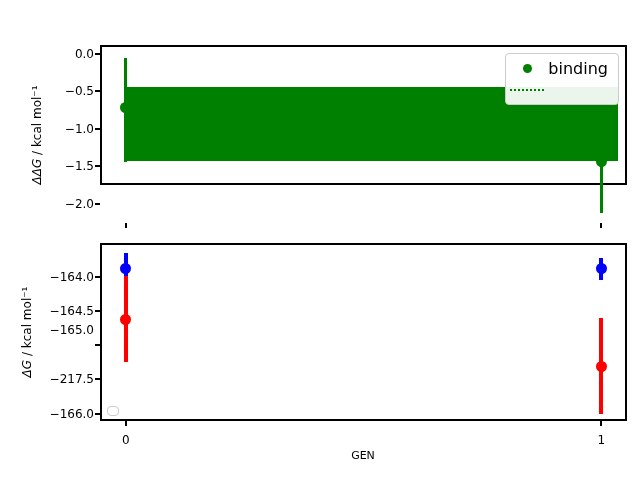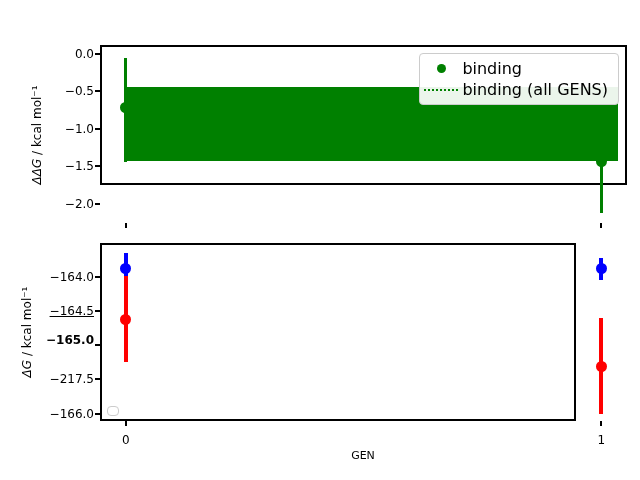--- a/index.html
+++ b/index.html
@@ -63,39 +63,38 @@
         <div class="lrow">
           <div class="lmark">
             <div class="ldot" style="background: rgb(0, 128, 0);"></div>
           </div>
           <div class="ltext">binding</div>
         </div>
         <div class="lrow">
           <div class="lmark">
             <div class="lline" style="border-top-color: rgb(0, 128, 0);"></div>
           </div>
-          <div class="ltext">binding (all GENS)</div>
         </div>
       </div>
     </div>
-    <div class="axes" style="position: absolute; left: 100px; top: 243px; width: 476px; height: 178px;">
+    <div class="axes" style="position: absolute; left: 100px; top: 243px; width: 527px; height: 178px;">
       <div class="ebar" style="left: 21.7727px; width: 4px; top: 8.18824px; height: 29.3412px; background: rgb(0, 0, 255);"></div>
       <div class="dot" style="left: 18.2727px; top: 17.7px; background: rgb(0, 0, 255);"></div>
       <div class="ebar" style="left: 497.227px; width: 4px; top: 12.9647px; height: 22.5176px; background: rgb(0, 0, 255);"></div>
       <div class="dot" style="left: 493.727px; top: 18.3824px; background: rgb(0, 0, 255);"></div>
       <div class="ebar" style="left: 21.7727px; width: 4px; top: 31.3882px; height: 85.2941px; background: rgb(255, 0, 0);"></div>
       <div class="dot" style="left: 18.2727px; top: 68.8765px; background: rgb(255, 0, 0);"></div>
       <div class="ebar" style="left: 497.227px; width: 4px; top: 73.0118px; height: 96.2118px; background: rgb(255, 0, 0);"></div>
       <div class="dot" style="left: 493.727px; top: 115.959px; background: rgb(255, 0, 0);"></div>
       <div class="ytick" style="top: 31.0706px;"></div>
       <div class="ytl" style="top: 25.0706px;">−164.0</div>
       <div class="ytick" style="top: 65.1882px;"></div>
-      <div class="ytl" style="top: 59.1882px; text-decoration: underline;">−164.5</div>
+      <div class="ytl" style="top: 59.1882px;">−164.5</div>
       <div class="ytick" style="top: 99.3059px;"></div>
-      <div class="ytl" style="top: 88px; font-weight: bold;">−165.0</div>
+      <div class="ytl" style="top: 78px;">−165.0</div>
       <div class="ytick" style="top: 133.424px;"></div>
       <div class="ytl" style="top: 127.424px;">−217.5</div>
       <div class="ytick" style="top: 167.541px;"></div>
       <div class="ytl" style="top: 161.541px;">−166.0</div>
       <div class="xtick" style="left: 22.7727px; top: 176px;"></div>
       <div class="xtl" style="left: 8.77273px; top: 188px;">0</div>
       <div class="xtick" style="left: 498.227px; top: 176px;"></div>
       <div class="xtl" style="left: 484.227px; top: 188px;">1</div>
       <div class="legend" style="left: 5px; bottom: 3px;">
       </div>

